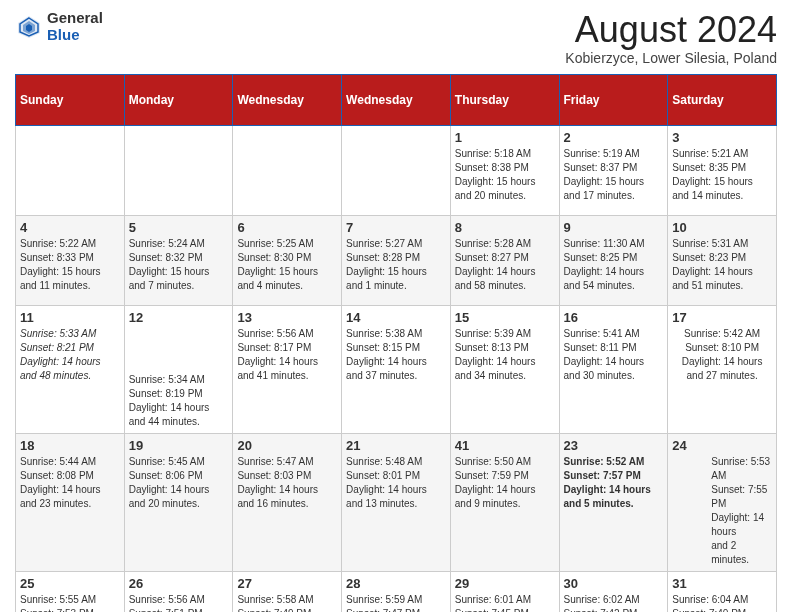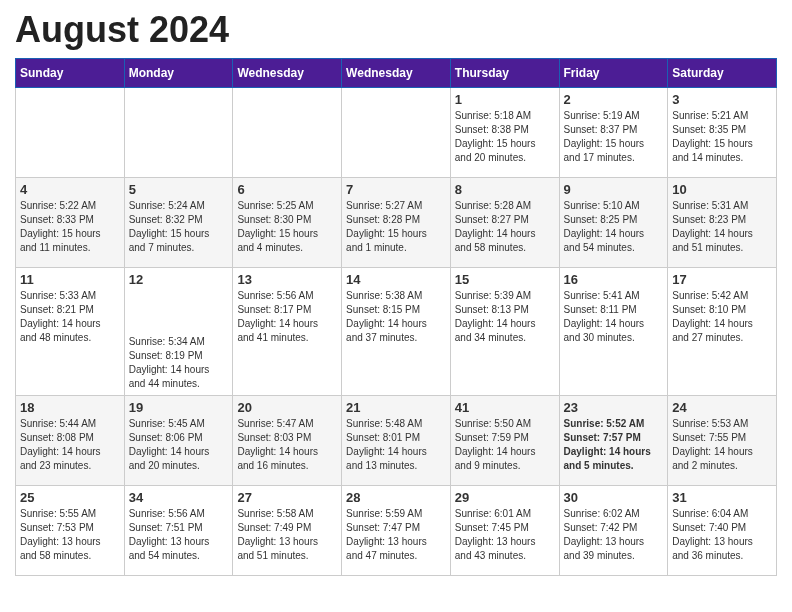--- a/index.html
+++ b/index.html
@@ -38,40 +38,40 @@
     }
     .logo-icon {
       width: 28px;
       height: 28px;
     }
     .title-block {
       text-align: right;
     }
     .month-title {
       font-size: 36px;
-      font-weight: bold;
+      font-weight: normal;
       color: #222;
       line-height: 1.1;
       text-align: right;
     }
     .subtitle {
       font-size: 14px;
       color: #444;
     }
     table {
       width: 100%;
       border-collapse: collapse;
       table-layout: fixed;
     }
     thead tr th {
-      background-color: #4c1d95;
+      background-color: #b91c1c;
       color: #fff;
       font-size: 12px;
       font-weight: bold;
-      padding: 7px 4px;
+      padding: 18px 4px;
       text-align: left;
       border: 1px solid #1a5fb4;
     }
     tbody tr td {
       border: 1px solid #ccc;
       vertical-align: top;
       padding: 4px 4px 4px 4px;
       font-size: 10.5px;
       color: #222;
       background: #fff;
@@ -93,22 +93,35 @@
       line-height: 1.4;
     }
     td.empty {
       background: #fff;
     }
   </style>
 </head>
 <body>
 
 <div class="header">
+  <div class="logo">
+    <svg class="logo-icon" viewBox="0 0 28 28">
+      <polygon points="14,3 25,10 25,20 14,25 3,20 3,10" fill="#1a5fb4" opacity="0.15"></polygon>
+      <polygon points="14,5 23,11 23,19 14,23 5,19 5,11" fill="none" stroke="#1a5fb4" stroke-width="1.5"></polygon>
+      <polygon points="14,8 20,12 20,18 14,21 8,18 8,12" fill="#1a5fb4" opacity="0.5"></polygon>
+      <polygon points="14,11 17,13 17,17 14,19 11,17 11,13" fill="#1a5fb4"></polygon>
+    </svg>
+    <div class="logo-text">
+      <span class="logo-general">General</span>
+      <span class="logo-blue">Blue</span>
+    </div>
+  </div>
   <div class="title-block">
     <div class="month-title">August 2024</div>
+    <div class="subtitle">Kobierzyce, Lower Silesia, Poland</div>
   </div>
 </div>
 
 <table>
   <thead>
     <tr>
     <th>Sunday</th>
         <th>Monday</th>
         <th>Wednesday</th>
         <th>Wednesday</th>
@@ -176,37 +189,37 @@
         </td>
         <td>
           <span class="day-num">8</span>
           <div class="cell-text" style="white-space: pre-line;">Sunrise: 5:28 AM
 Sunset: 8:27 PM
 Daylight: 14 hours
 and 58 minutes.</div>
         </td>
         <td>
           <span class="day-num">9</span>
-          <div class="cell-text" style="white-space: pre-line;">Sunrise: 5:10 AM
+          <div class="cell-text" style="white-space: pre-line;">Sunrise: 11:30 AM
 Sunset: 8:25 PM
 Daylight: 14 hours
 and 54 minutes.</div>
         </td>
         <td>
           <span class="day-num">10</span>
           <div class="cell-text" style="white-space: pre-line;">Sunrise: 5:31 AM
 Sunset: 8:23 PM
 Daylight: 14 hours
 and 51 minutes.</div>
         </td>
       </tr>
       <tr>
         <td>
           <span class="day-num">11</span>
-          <div class="cell-text" style="white-space: pre-line;">Sunrise: 5:33 AM
+          <div class="cell-text" style="white-space: pre-line; font-style: italic;">Sunrise: 5:33 AM
 Sunset: 8:21 PM
 Daylight: 14 hours
 and 48 minutes.</div>
         </td>
         <td>
           <span class="day-num">12</span>
           <div class="cell-text" style="white-space: pre-line; margin-top: 48px;">Sunrise: 5:34 AM
 Sunset: 8:19 PM
 Daylight: 14 hours
 and 44 minutes.</div>
@@ -234,21 +247,21 @@
         </td>
         <td>
           <span class="day-num">16</span>
           <div class="cell-text" style="white-space: pre-line;">Sunrise: 5:41 AM
 Sunset: 8:11 PM
 Daylight: 14 hours
 and 30 minutes.</div>
         </td>
         <td>
           <span class="day-num">17</span>
-          <div class="cell-text" style="white-space: pre-line;">Sunrise: 5:42 AM
+          <div class="cell-text" style="white-space: pre-line; text-align: center;">Sunrise: 5:42 AM
 Sunset: 8:10 PM
 Daylight: 14 hours
 and 27 minutes.</div>
         </td>
       </tr>
       <tr>
         <td>
           <span class="day-num">18</span>
           <div class="cell-text" style="white-space: pre-line;">Sunrise: 5:44 AM
 Sunset: 8:08 PM
@@ -285,36 +298,36 @@
         </td>
         <td>
           <span class="day-num">23</span>
           <div class="cell-text" style="white-space: pre-line; font-weight: bold;">Sunrise: 5:52 AM
 Sunset: 7:57 PM
 Daylight: 14 hours
 and 5 minutes.</div>
         </td>
         <td>
           <span class="day-num">24</span>
-          <div class="cell-text" style="white-space: pre-line;">Sunrise: 5:53 AM
+          <div class="cell-text" style="white-space: pre-line; margin-left: 39px;">Sunrise: 5:53 AM
 Sunset: 7:55 PM
 Daylight: 14 hours
 and 2 minutes.</div>
         </td>
       </tr>
       <tr>
         <td>
           <span class="day-num">25</span>
           <div class="cell-text" style="white-space: pre-line;">Sunrise: 5:55 AM
 Sunset: 7:53 PM
 Daylight: 13 hours
 and 58 minutes.</div>
         </td>
         <td>
-          <span class="day-num">34</span>
+          <span class="day-num">26</span>
           <div class="cell-text" style="white-space: pre-line;">Sunrise: 5:56 AM
 Sunset: 7:51 PM
 Daylight: 13 hours
 and 54 minutes.</div>
         </td>
         <td>
           <span class="day-num">27</span>
           <div class="cell-text" style="white-space: pre-line;">Sunrise: 5:58 AM
 Sunset: 7:49 PM
 Daylight: 13 hours

